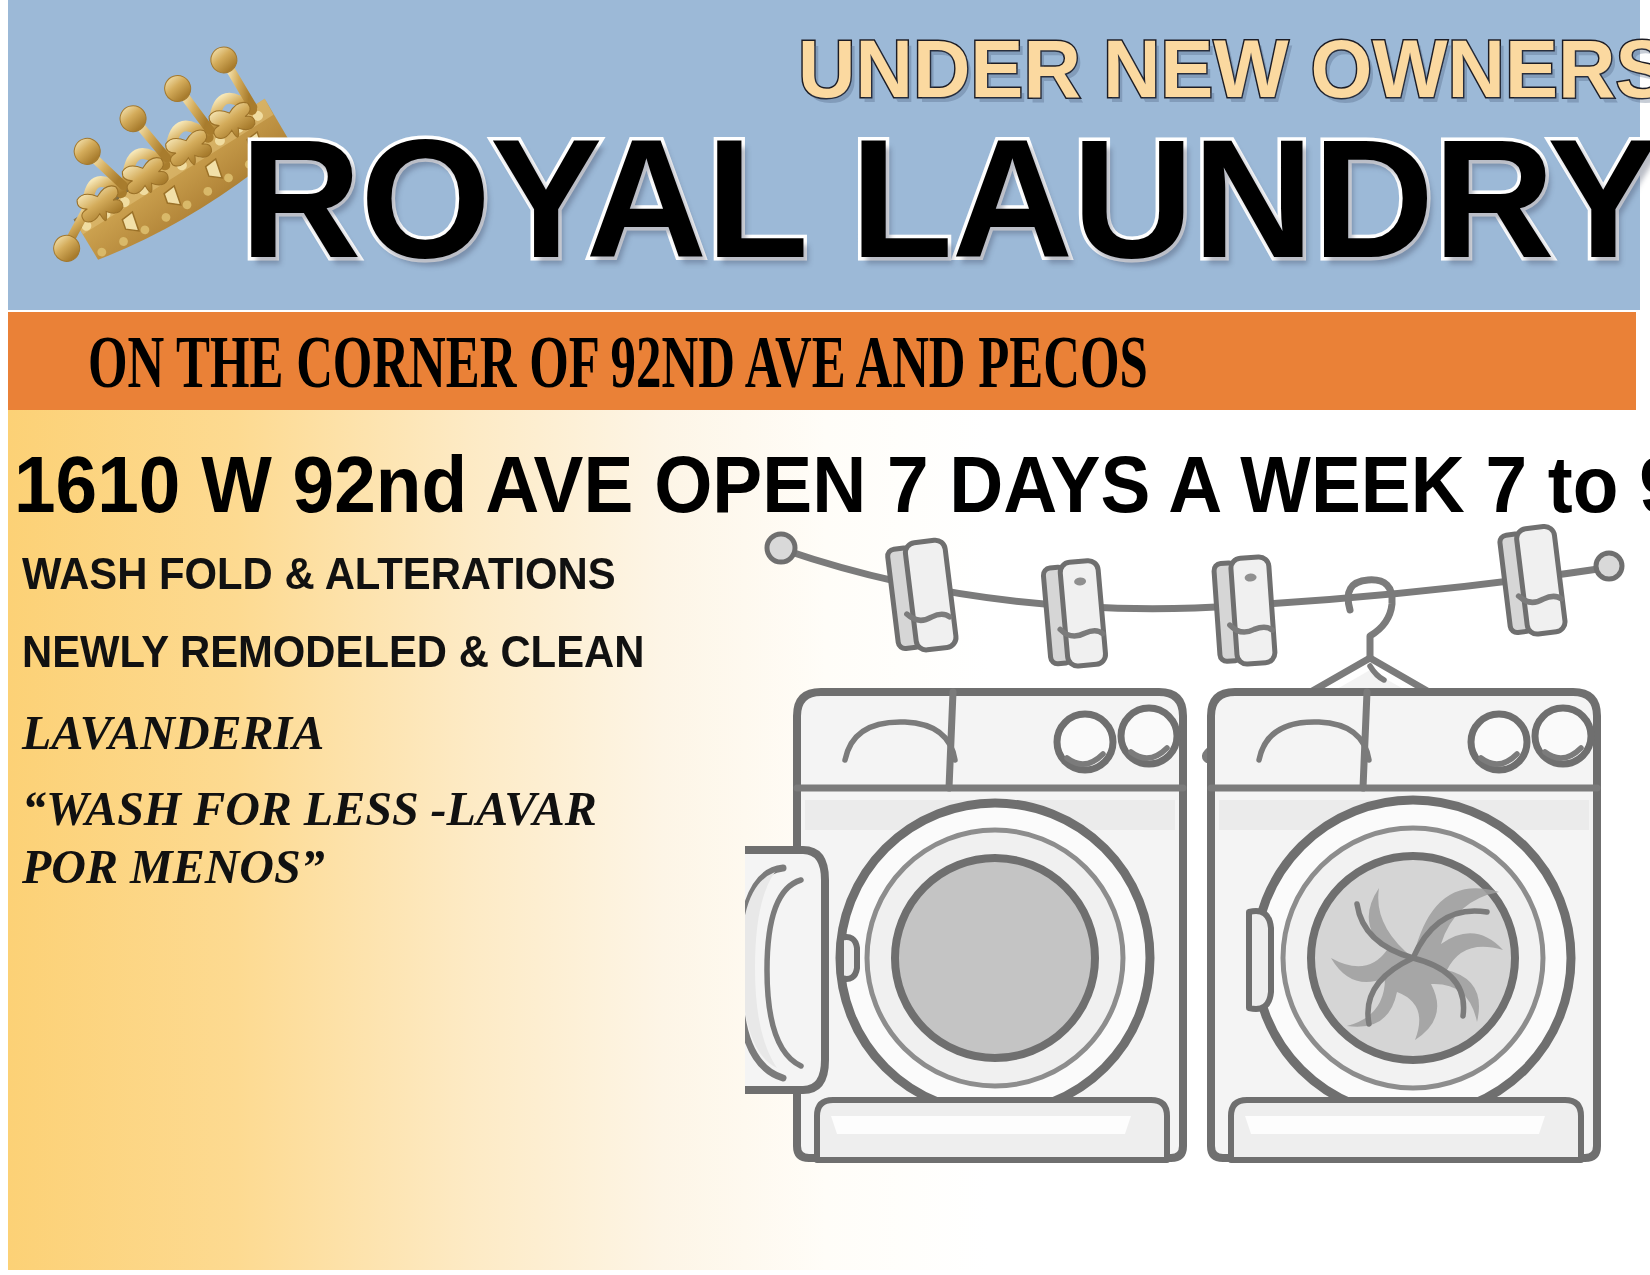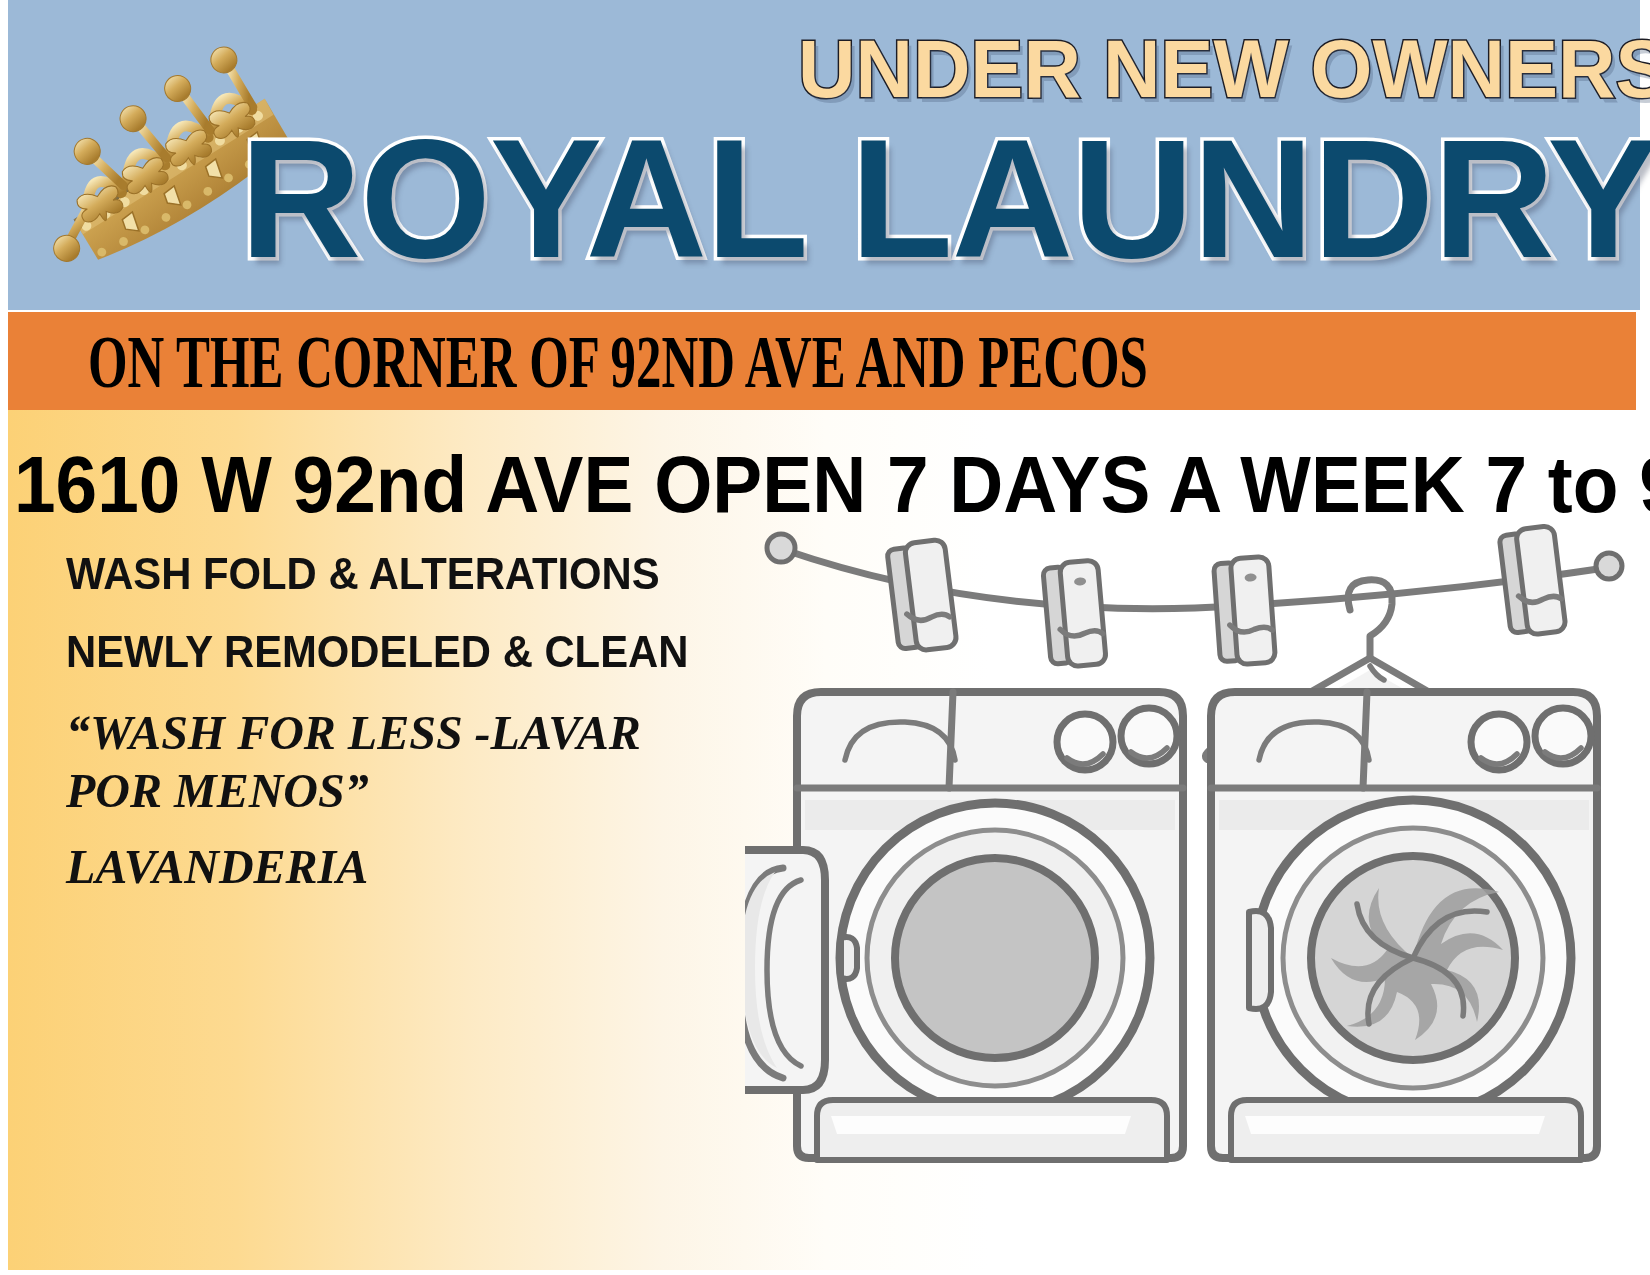--- a/index.html
+++ b/index.html
@@ -34,21 +34,21 @@
     text-align:center;
     white-space:nowrap;
     -webkit-text-stroke:3px #1c1c24;
     paint-order:stroke fill;
     text-shadow:4px 5px 0 rgba(70,90,120,.30);
   }
 
   #royal-laundry{
     position:absolute;left:232px;top:110px;
     width:1400px;height:185px;
-    color:#0c4a6e;
+    color:#000000;
     font-family:"Liberation Sans", sans-serif;
     font-weight:bold;
     font-size:168px;
     line-height:178px;
     white-space:nowrap;
     letter-spacing:-1px;
     -webkit-text-stroke:7px #ffffff;
     paint-order:stroke fill;
     text-shadow:5px 7px 5px rgba(60,70,95,.35);
   }
@@ -85,21 +85,21 @@
     font-weight:bold;
     font-size:80px;
     line-height:86px;
     white-space:nowrap;
     transform:scaleX(0.935);
     transform-origin:left center;
   }
 
   
   #service-list{
-    position:absolute;left:22px;top:548px;width:710px;margin-left:44px;
+    position:absolute;left:22px;top:548px;width:710px;
   }
   .svc{
     color:#111111;
     margin:0 0 26px 0;
     white-space:pre-line;
   }
   .svc.sans{
     font-family:"Liberation Sans", sans-serif;
     font-weight:bold;
     font-size:44px;
@@ -240,23 +240,23 @@
 <div id="corner-band"></div>
 <div id="corner-text">ON THE CORNER OF 92ND AVE AND PECOS</div>
 
 <div id="body-area"></div>
 
 <div id="address-line">1610 W 92nd AVE  OPEN 7 DAYS A WEEK 7 to 9</div>
 
 <div id="service-list">
   <p class="svc sans">WASH FOLD &amp; ALTERATIONS</p>
   <p class="svc sans">NEWLY REMODELED &amp; CLEAN</p>
+  <p class="svc serif-italic tight">LAVANDERIA</p>
   <p class="svc serif-italic tight">“WASH FOR LESS -LAVAR
 POR MENOS”</p>
-  <p class="svc serif-italic tight">LAVANDERIA</p>
 </div>
 
 <div id="laundry-illustration">
   <svg viewBox="0 0 905 700" xmlns="http://www.w3.org/2000/svg">
     <defs>
       <style>
         .ln{fill:none;stroke:#7b7b7b;stroke-width:7;stroke-linecap:round;stroke-linejoin:round;}
         .ln2{fill:none;stroke:#7b7b7b;stroke-width:5.5;stroke-linecap:round;stroke-linejoin:round;}
         .body-fill{fill:#f4f4f4;stroke:#6f6f6f;stroke-width:8;stroke-linejoin:round;}
         .panel{fill:#eeeeee;stroke:#6f6f6f;stroke-width:6;stroke-linejoin:round;}

